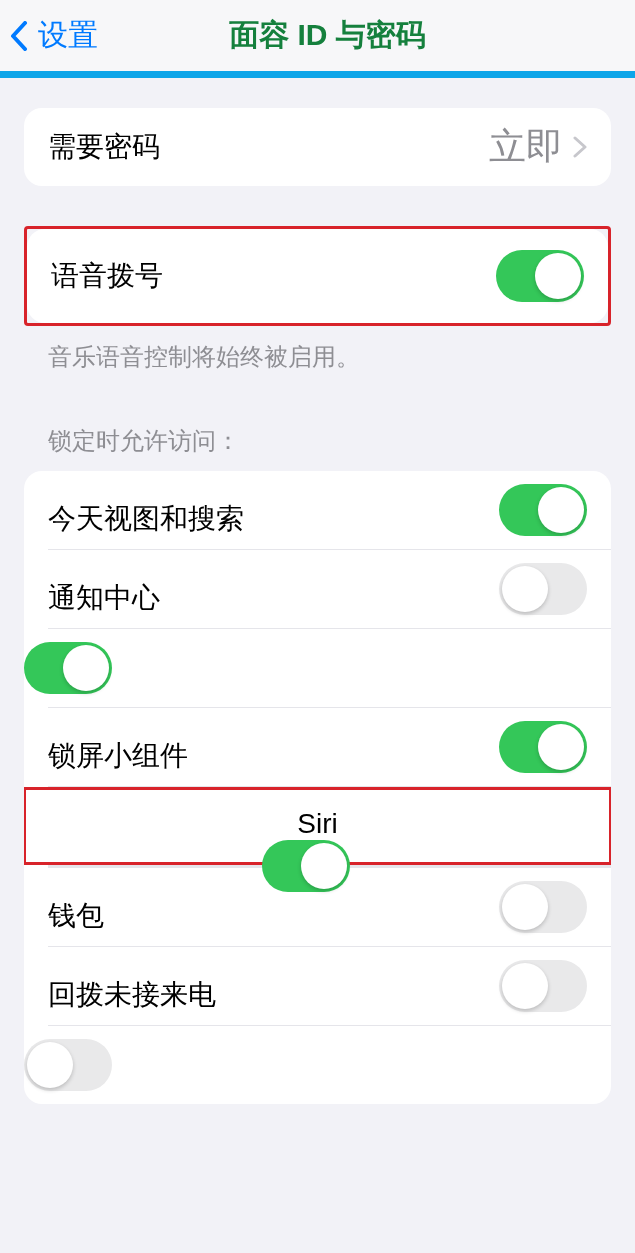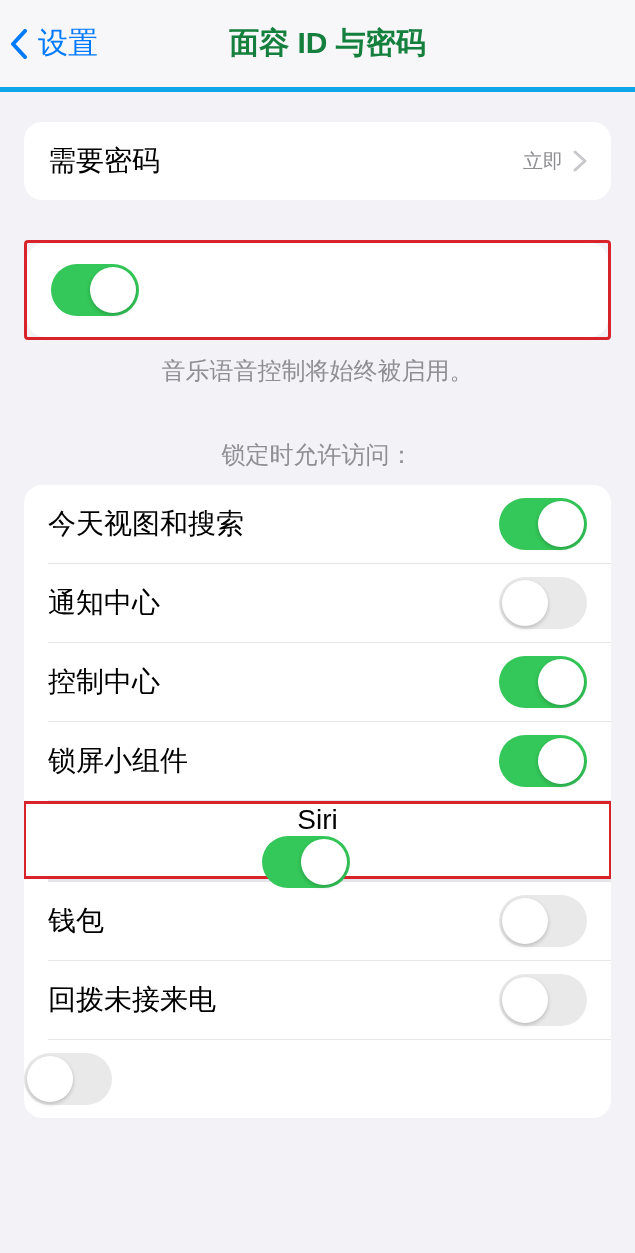--- a/index.html
+++ b/index.html
@@ -6,23 +6,23 @@
     body {
       width: 635px;
       height: 1253px;
       background: #f2f2f7;
       font-family: -apple-system, "Helvetica Neue", Arial, sans-serif;
       overflow: hidden;
     }
 
     
     .navbar {
-      height: 92px;
+      height: 78px;
       background: #f7f7f9;
-      border-bottom: 5px solid #0ea5e9;
+      border-bottom: 7px solid #0ea5e9;
       display: flex;
       align-items: center;
       position: relative;
     }
     .back-btn {
       display: flex;
       align-items: center;
       padding-left: 10px;
       color: #007aff;
       font-size: 30px;
@@ -64,36 +64,35 @@
     .cell-label {
       font-size: 28px;
       color: #000;
     }
     .cell-right {
       display: flex;
       align-items: center;
       gap: 10px;
     }
     .cell-value {
-      font-size: 20px;
+      font-size: 37px;
       color: #8e8e93;
     }
     .chevron-right {
       width: 14px;
       height: 22px;
     }
     .chevron-right svg { display: block; }
 
     
     .group-footer, .group-header {
       font-size: 24px;
       color: #8e8e93;
       padding: 14px 24px 0 24px;
       line-height: 1.4;
-      text-align: center;
     }
     .group-header { margin-top: 36px; padding-bottom: 0; }
     .group-header + .group { margin-top: 14px; }
 
     
     .toggle {
       width: 88px;
       height: 52px;
       border-radius: 26px;
       position: relative;
@@ -127,21 +126,21 @@
     .group2 { margin-top: 0; }
 
     
     .list-row {
       display: flex;
       align-items: center;
       justify-content: space-between;
       height: 78px;
       padding-right: 24px;
     }
-    .list-row .cell-label { padding-left: 24px; }
+    .list-row .cell-label { padding-left: 24px; margin-top: 18px; }
     .separator {
       height: 1px;
       background: #e5e5ea;
       margin-left: 24px;
     }
 
     .siri-highlight {
       border: 3px solid #d8232a;
       margin-left: -1px;
       margin-right: -1px;
@@ -175,20 +174,21 @@
               <polyline points="2,2 12,11 2,20" fill="none" stroke="#c7c7cc" stroke-width="3" stroke-linecap="round" stroke-linejoin="round"></polyline>
             </svg>
         </span>
       </span>
     </div>
   </div>
 
   <div class="highlight-wrap1 highlight-box">
     <div class="group">
       <div class="cell" style="height:94px;">
+        <span class="cell-label">语音拨号</span>
         <div class="toggle on">
             <div class="knob"></div>
           </div>
       </div>
     </div>
   </div>
   <div class="group-footer">音乐语音控制将始终被启用。</div>
 
   <div class="group-header">锁定时允许访问：</div>
 
@@ -204,21 +204,20 @@
 
     <div class="list-row">
       <span class="cell-label">通知中心</span>
       <div class="toggle off">
           <div class="knob"></div>
         </div>
     </div>
     <div class="separator"></div>
 
     <div class="list-row">
-      <span class="cell-label">控制中心</span>
       <div class="toggle on">
           <div class="knob"></div>
         </div>
     </div>
     <div class="separator"></div>
 
     <div class="list-row">
       <span class="cell-label">锁屏小组件</span>
       <div class="toggle on">
           <div class="knob"></div>

